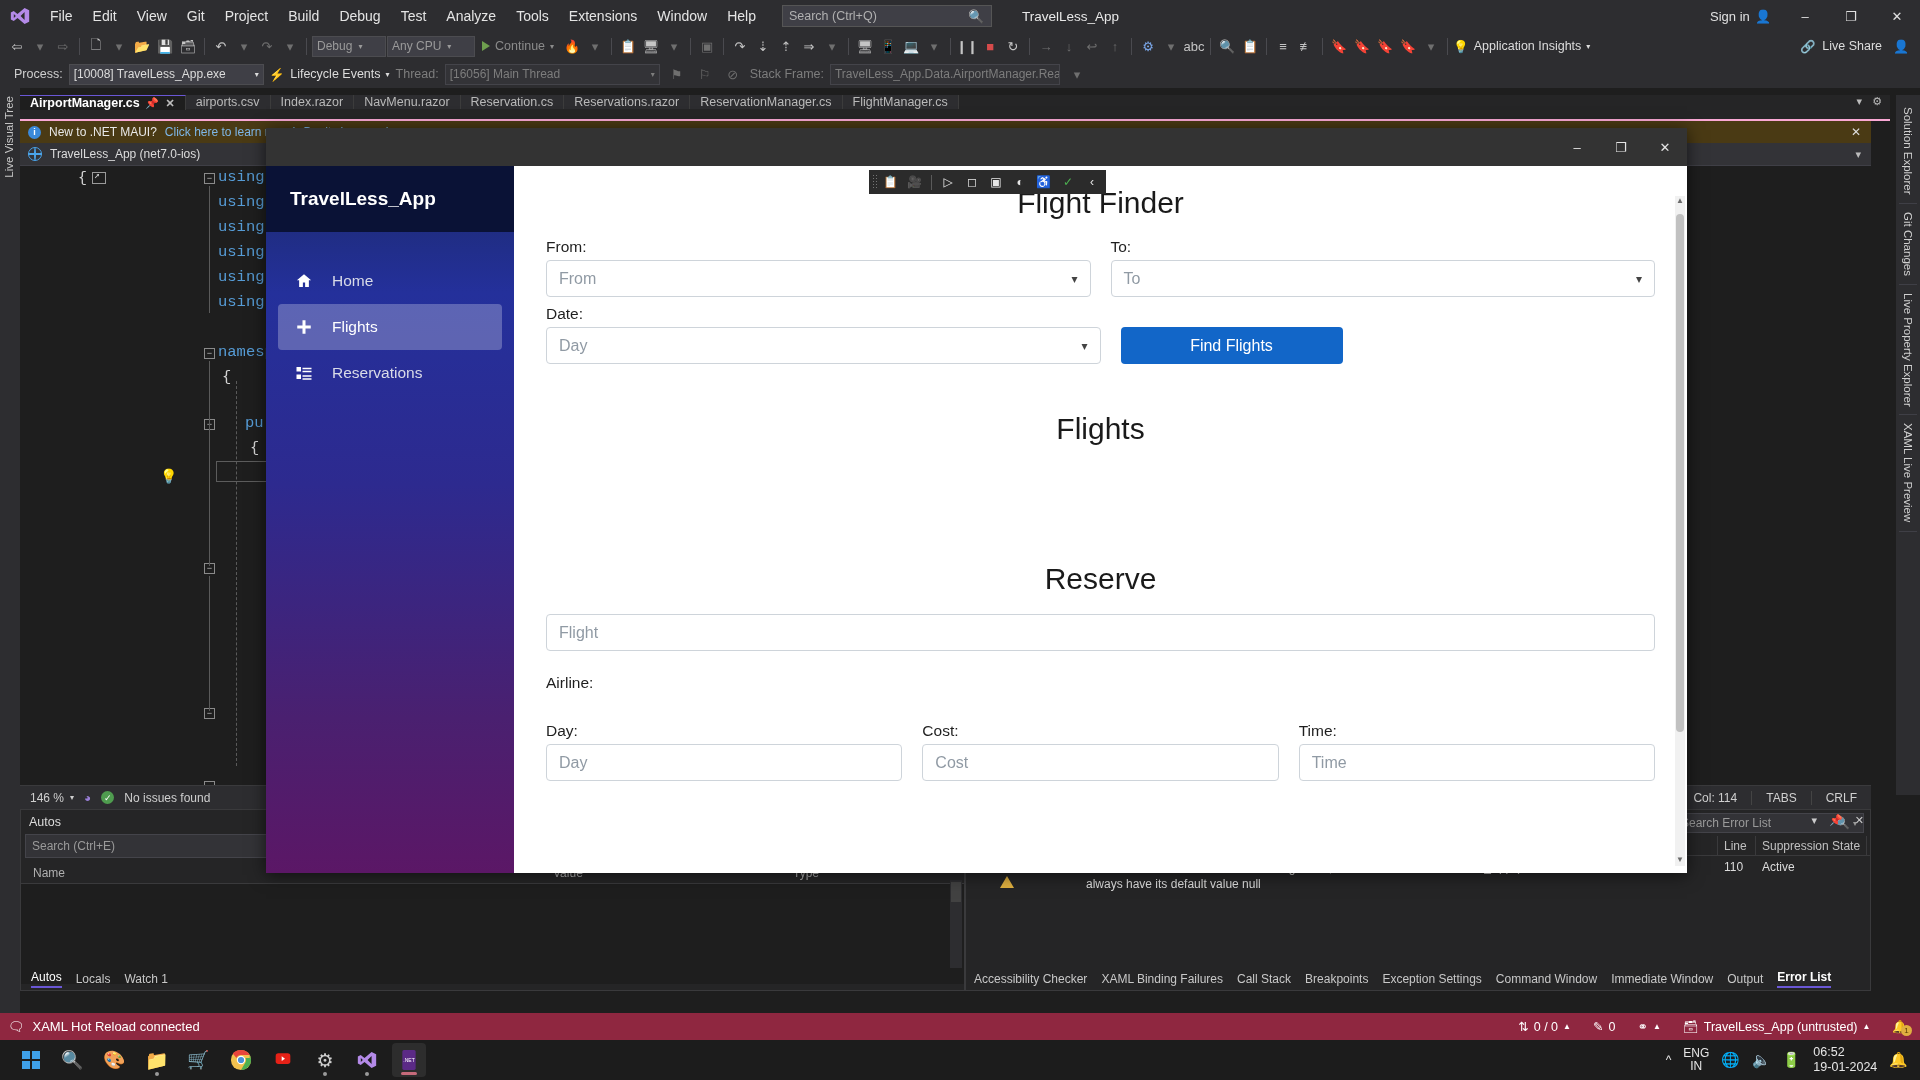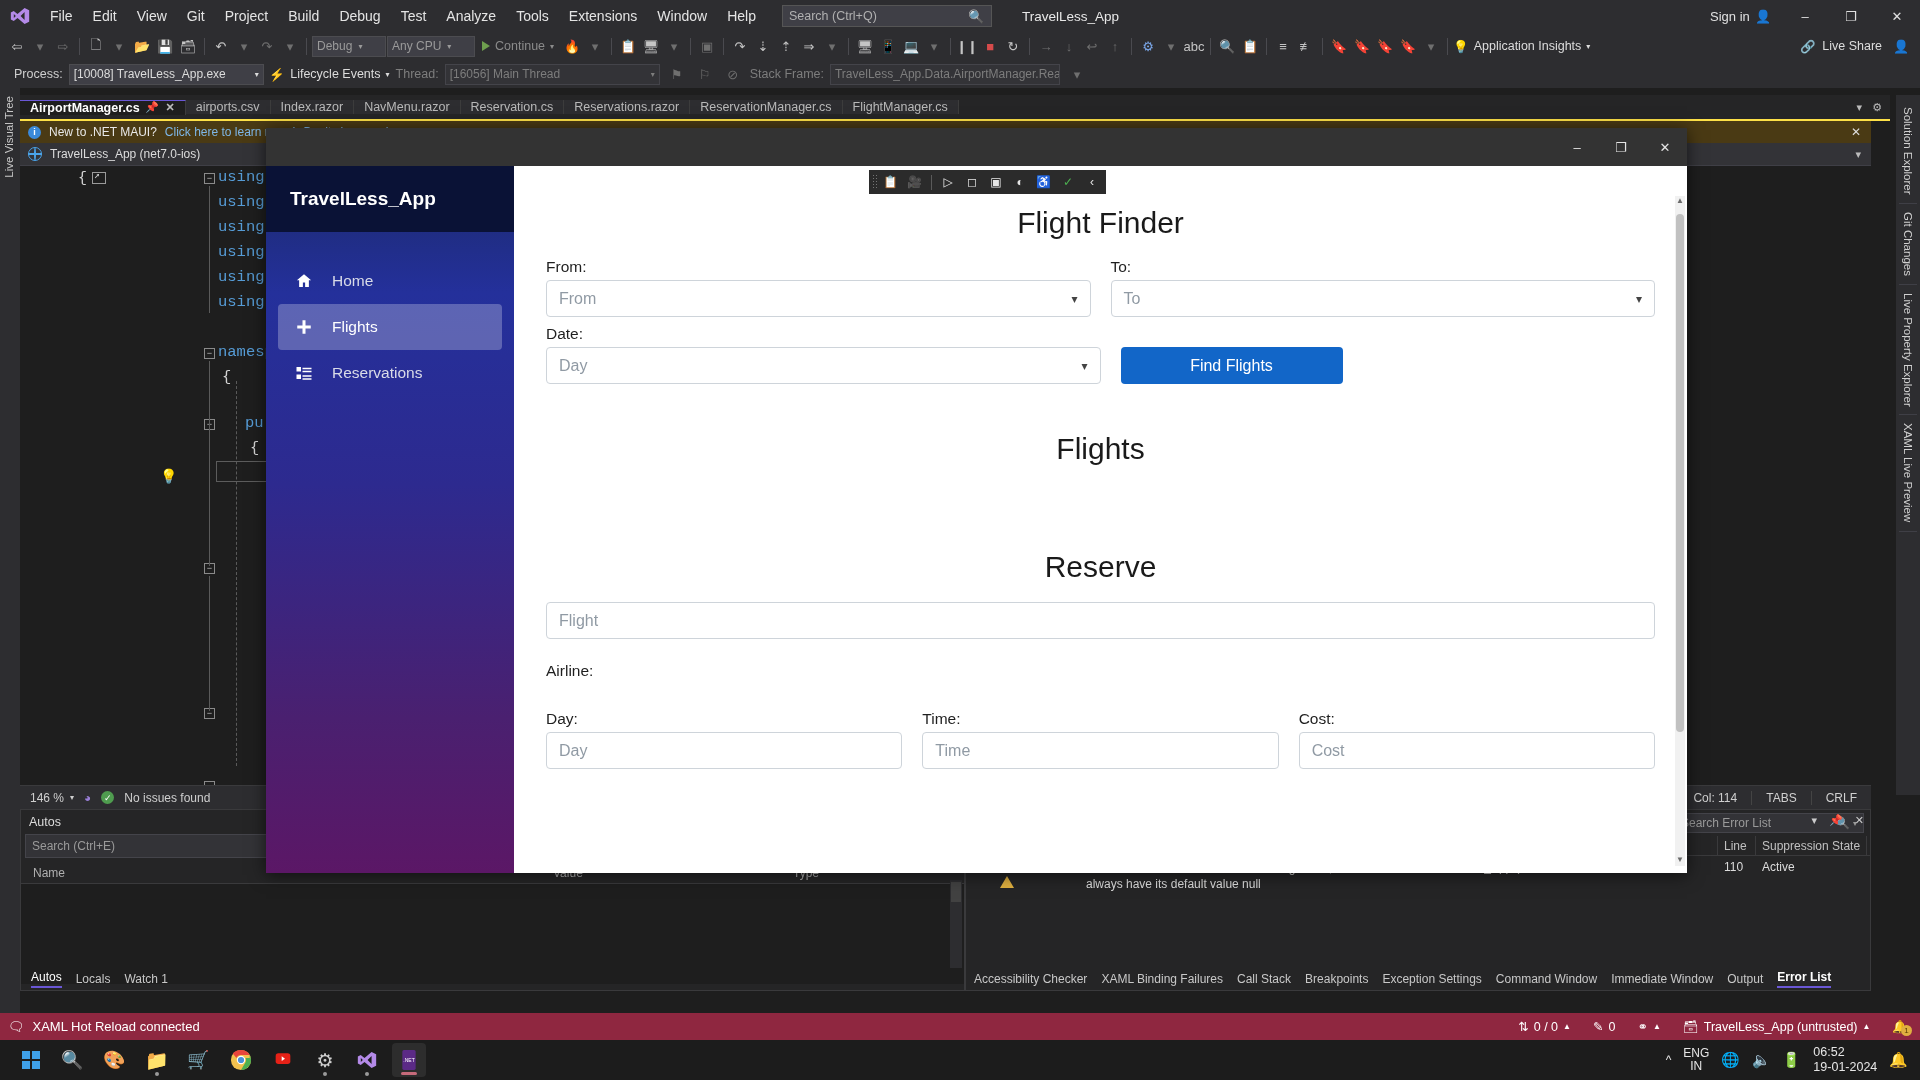--- a/index.html
+++ b/index.html
@@ -77,22 +77,22 @@
   }
   .left-strip .vtxt {
     writing-mode: vertical-rl; transform: rotate(180deg);
     font-size: 11.5px; white-space: nowrap; margin-top: 8px; margin-left: 3px;
     color: #c8c8c8;
   }
 
   
   .doc-tabs {
     position: absolute; left: 20px; top: 95px; width: 1870px; height: 26px;
-    background: #252526; display: flex; align-items: center;
-    border-bottom: 2px solid #fde047;
+    background: #252526; display: flex; align-items: flex-start;
+    border-bottom: 2px solid #f9a8d4;
   }
   .dtab {
     display: flex; align-items: center; gap: 6px; padding: 0 10px;
     font-size: 12.5px; color: #b9b9b9; background: #2d2d30;
     border-right: 1px solid #3c3c3c; white-space: nowrap;
   }
   .dtab.active { background: #1e1e1e; color: #ffffff; font-weight: bold; border-top: 1px solid #6a57d5; }
   .dtab .pin, .dtab .x { font-size: 11px; color: #bdbdbd; }
   .doc-tabs-right { margin-left: auto; display:flex; align-items:center; gap:10px; padding-right:8px; color:#bbb; font-size:11px; }
 
@@ -225,24 +225,24 @@
   .hot-toolbar {
     position: absolute; left: 355px; top: 4px; height: 24px; background: #2b2b2b;
     display: flex; align-items: center; gap: 2px; padding: 0 3px; z-index: 5;
   }
   .ht-ico { width: 22px; height: 20px; display: flex; align-items: center; justify-content: center;
      color: #e6e6e6; font-size: 12px; }
   .ht-sep { width: 1px; height: 15px; background: #5a5a5a; margin: 0 3px; }
   .ht-grip { width: 6px; height: 16px; background-image: radial-gradient(#888 1px, transparent 1px);
      background-size: 3px 3px; opacity: .8; }
 
-  .page { padding: 32px 32px 0 32px; }
+  .page { padding: 12px 32px 0 32px; }
   .page h1 { text-align: center; font-weight: normal; font-size: 30px; margin: 8px 0 18px 0; color: #1a1a1a; }
   .page h1.flights-h { margin-top: 48px; }
-  .page h1.reserve-h { margin-top: 84px; }
+  .page h1.reserve-h { margin-top: 116px; }
   .lbl { font-size: 15.5px; color: #1f1f1f; margin-bottom: 4px; display: block; }
   .ctl {
     width: 100%; height: 37px; border: 1px solid #ced4da; border-radius: 4px;
     background: #fff; color: #909aa4; font-size: 16px; display: flex; align-items: center;
     padding: 0 12px; position: relative;
   }
   .ctl .chev { margin-left: auto; color: #444; font-size: 12px; }
   .grid2 { display: flex; gap: 20px; }
   .col { flex: 1; }
   .row-date { display: flex; gap: 20px; align-items: flex-end; margin-top: 8px; }
@@ -743,29 +743,29 @@
           <span class="lbl" style="margin-top:23px">Airline:</span>
 
           <div class="grid3" style="margin-top:30px">
             <div class="g3c">
               <span class="lbl">Day:</span>
               <div class="ctl">
                 <span>Day</span>
               </div>
             </div>
             <div class="g3c">
+              <span class="lbl">Cost:</span>
+              <div class="ctl">
+                <span>Cost</span>
+              </div>
+            </div>
+            <div class="g3c">
               <span class="lbl">Time:</span>
               <div class="ctl">
                 <span>Time</span>
-              </div>
-            </div>
-            <div class="g3c">
-              <span class="lbl">Cost:</span>
-              <div class="ctl">
-                <span>Cost</span>
               </div>
             </div>
           </div>
 
         </div>
 
         <div class="maui-scroll">
           <div class="arr" style="top:0">▲</div>
           <div class="thumb"></div>
           <div class="arr" style="bottom:2px">▼</div>

